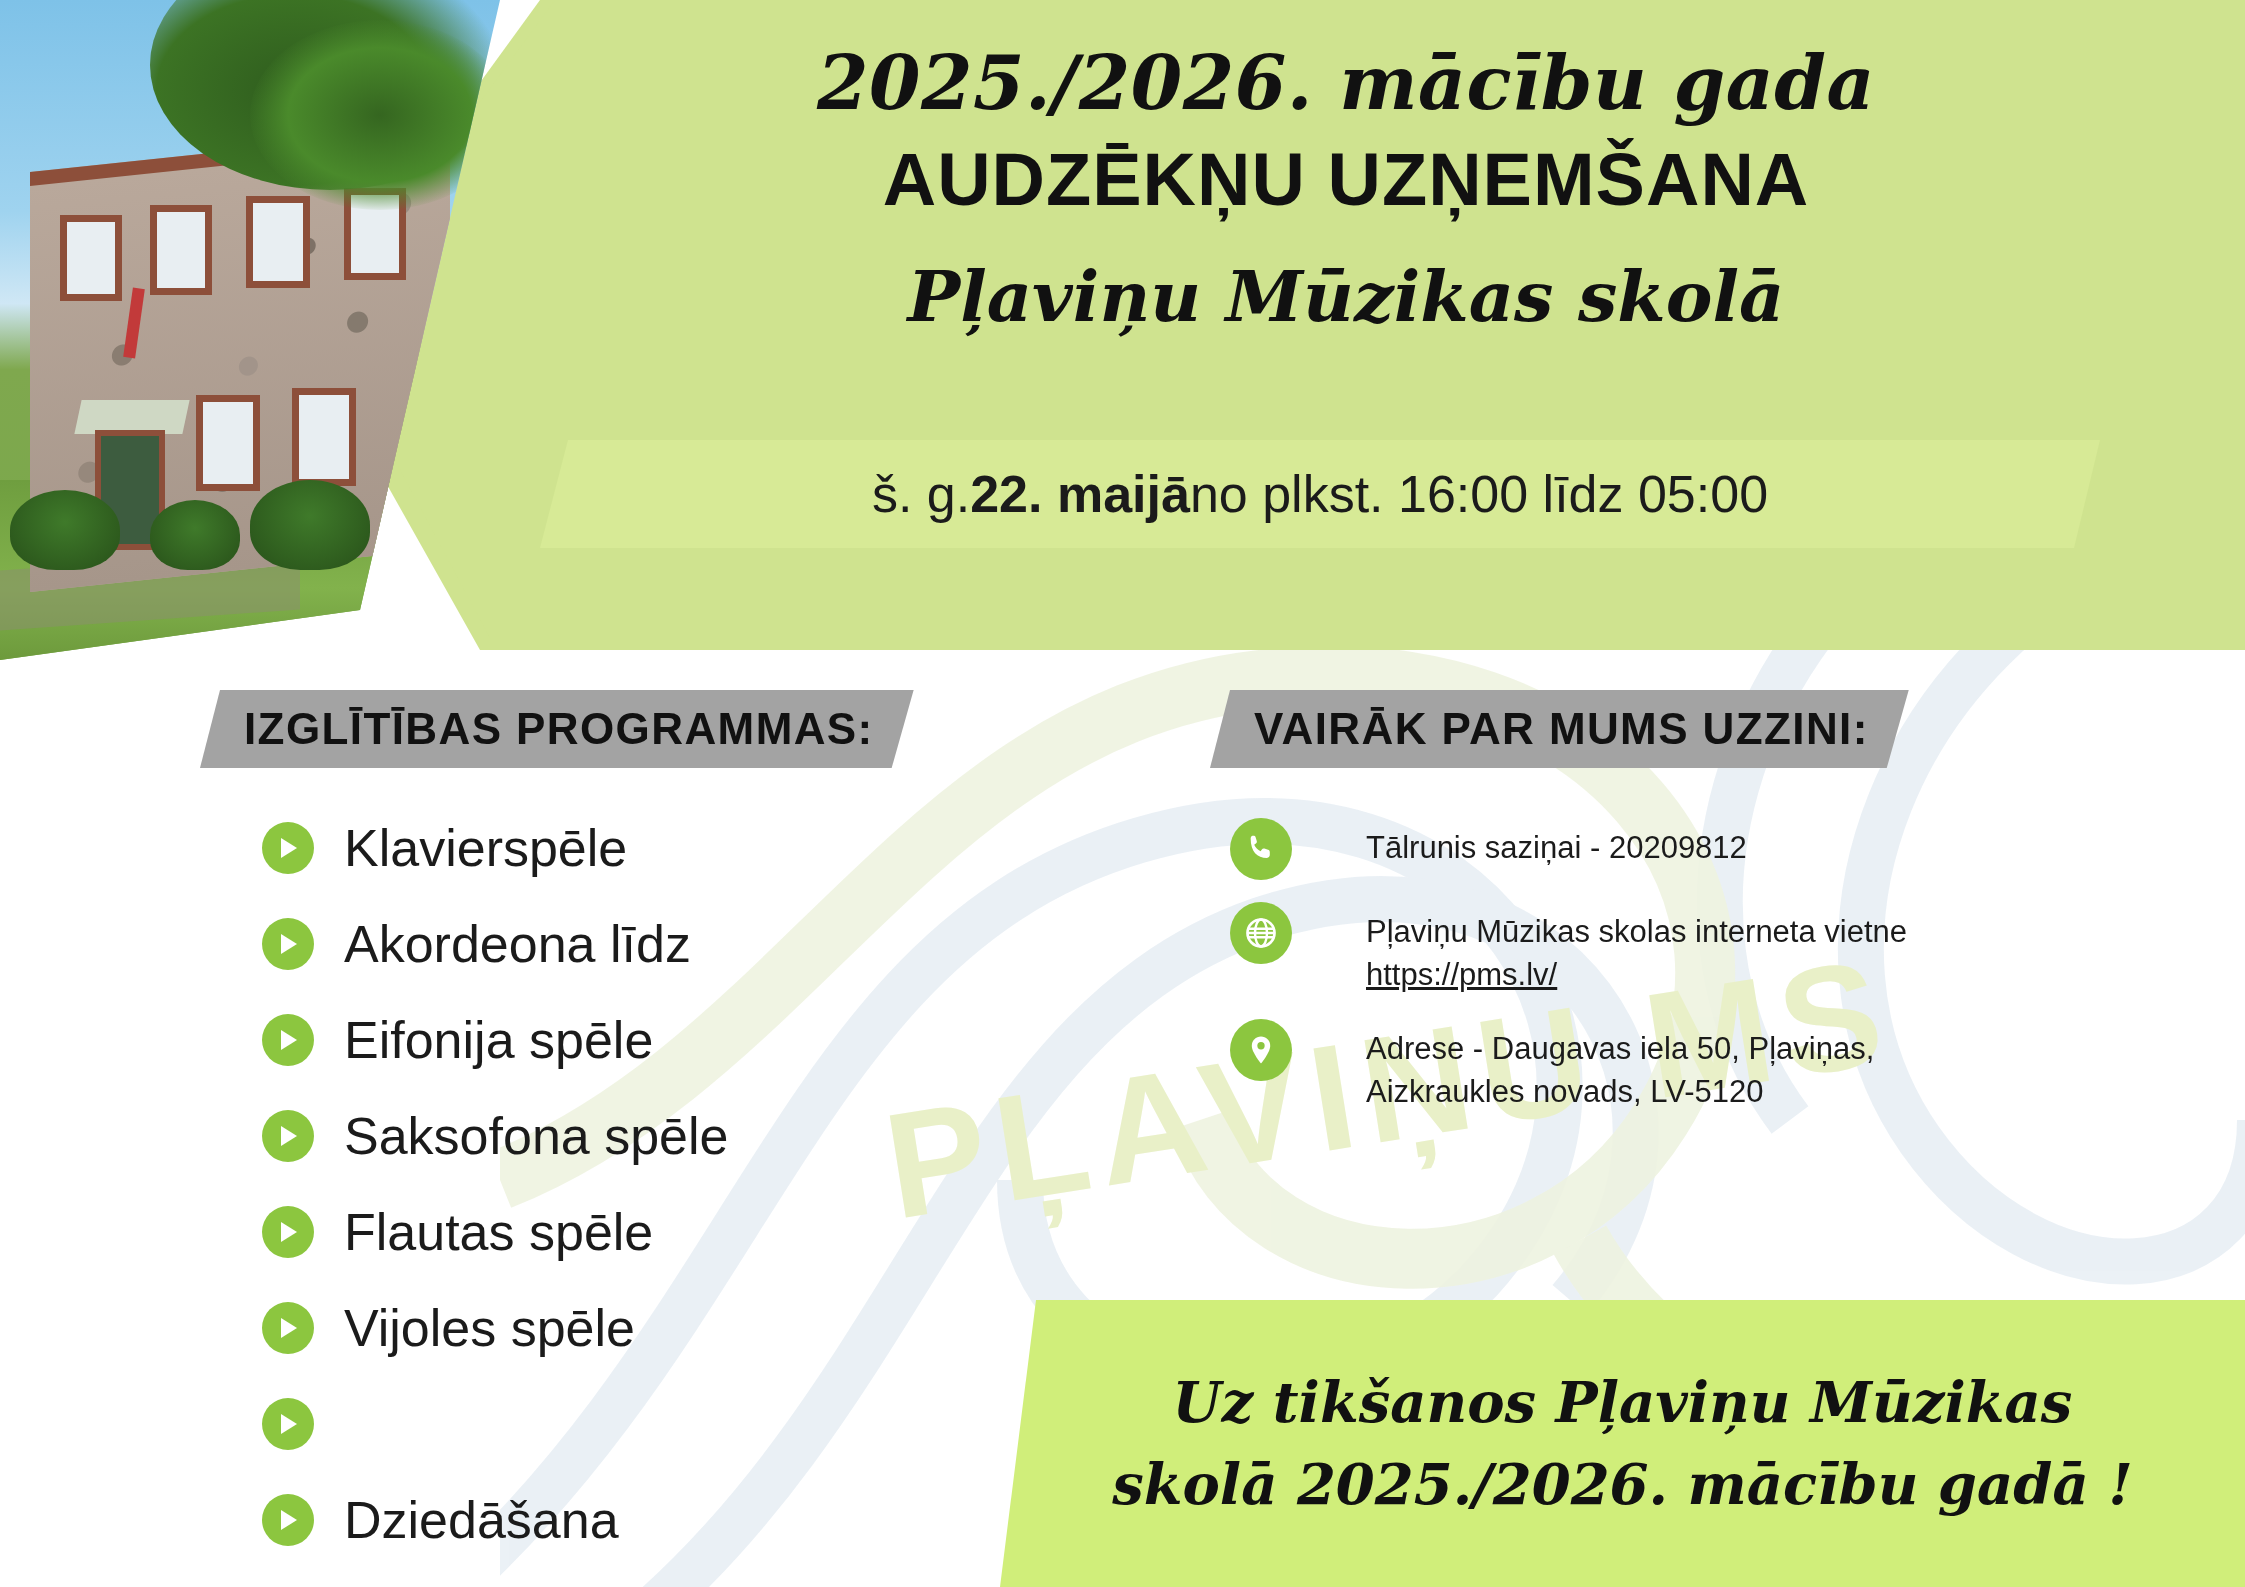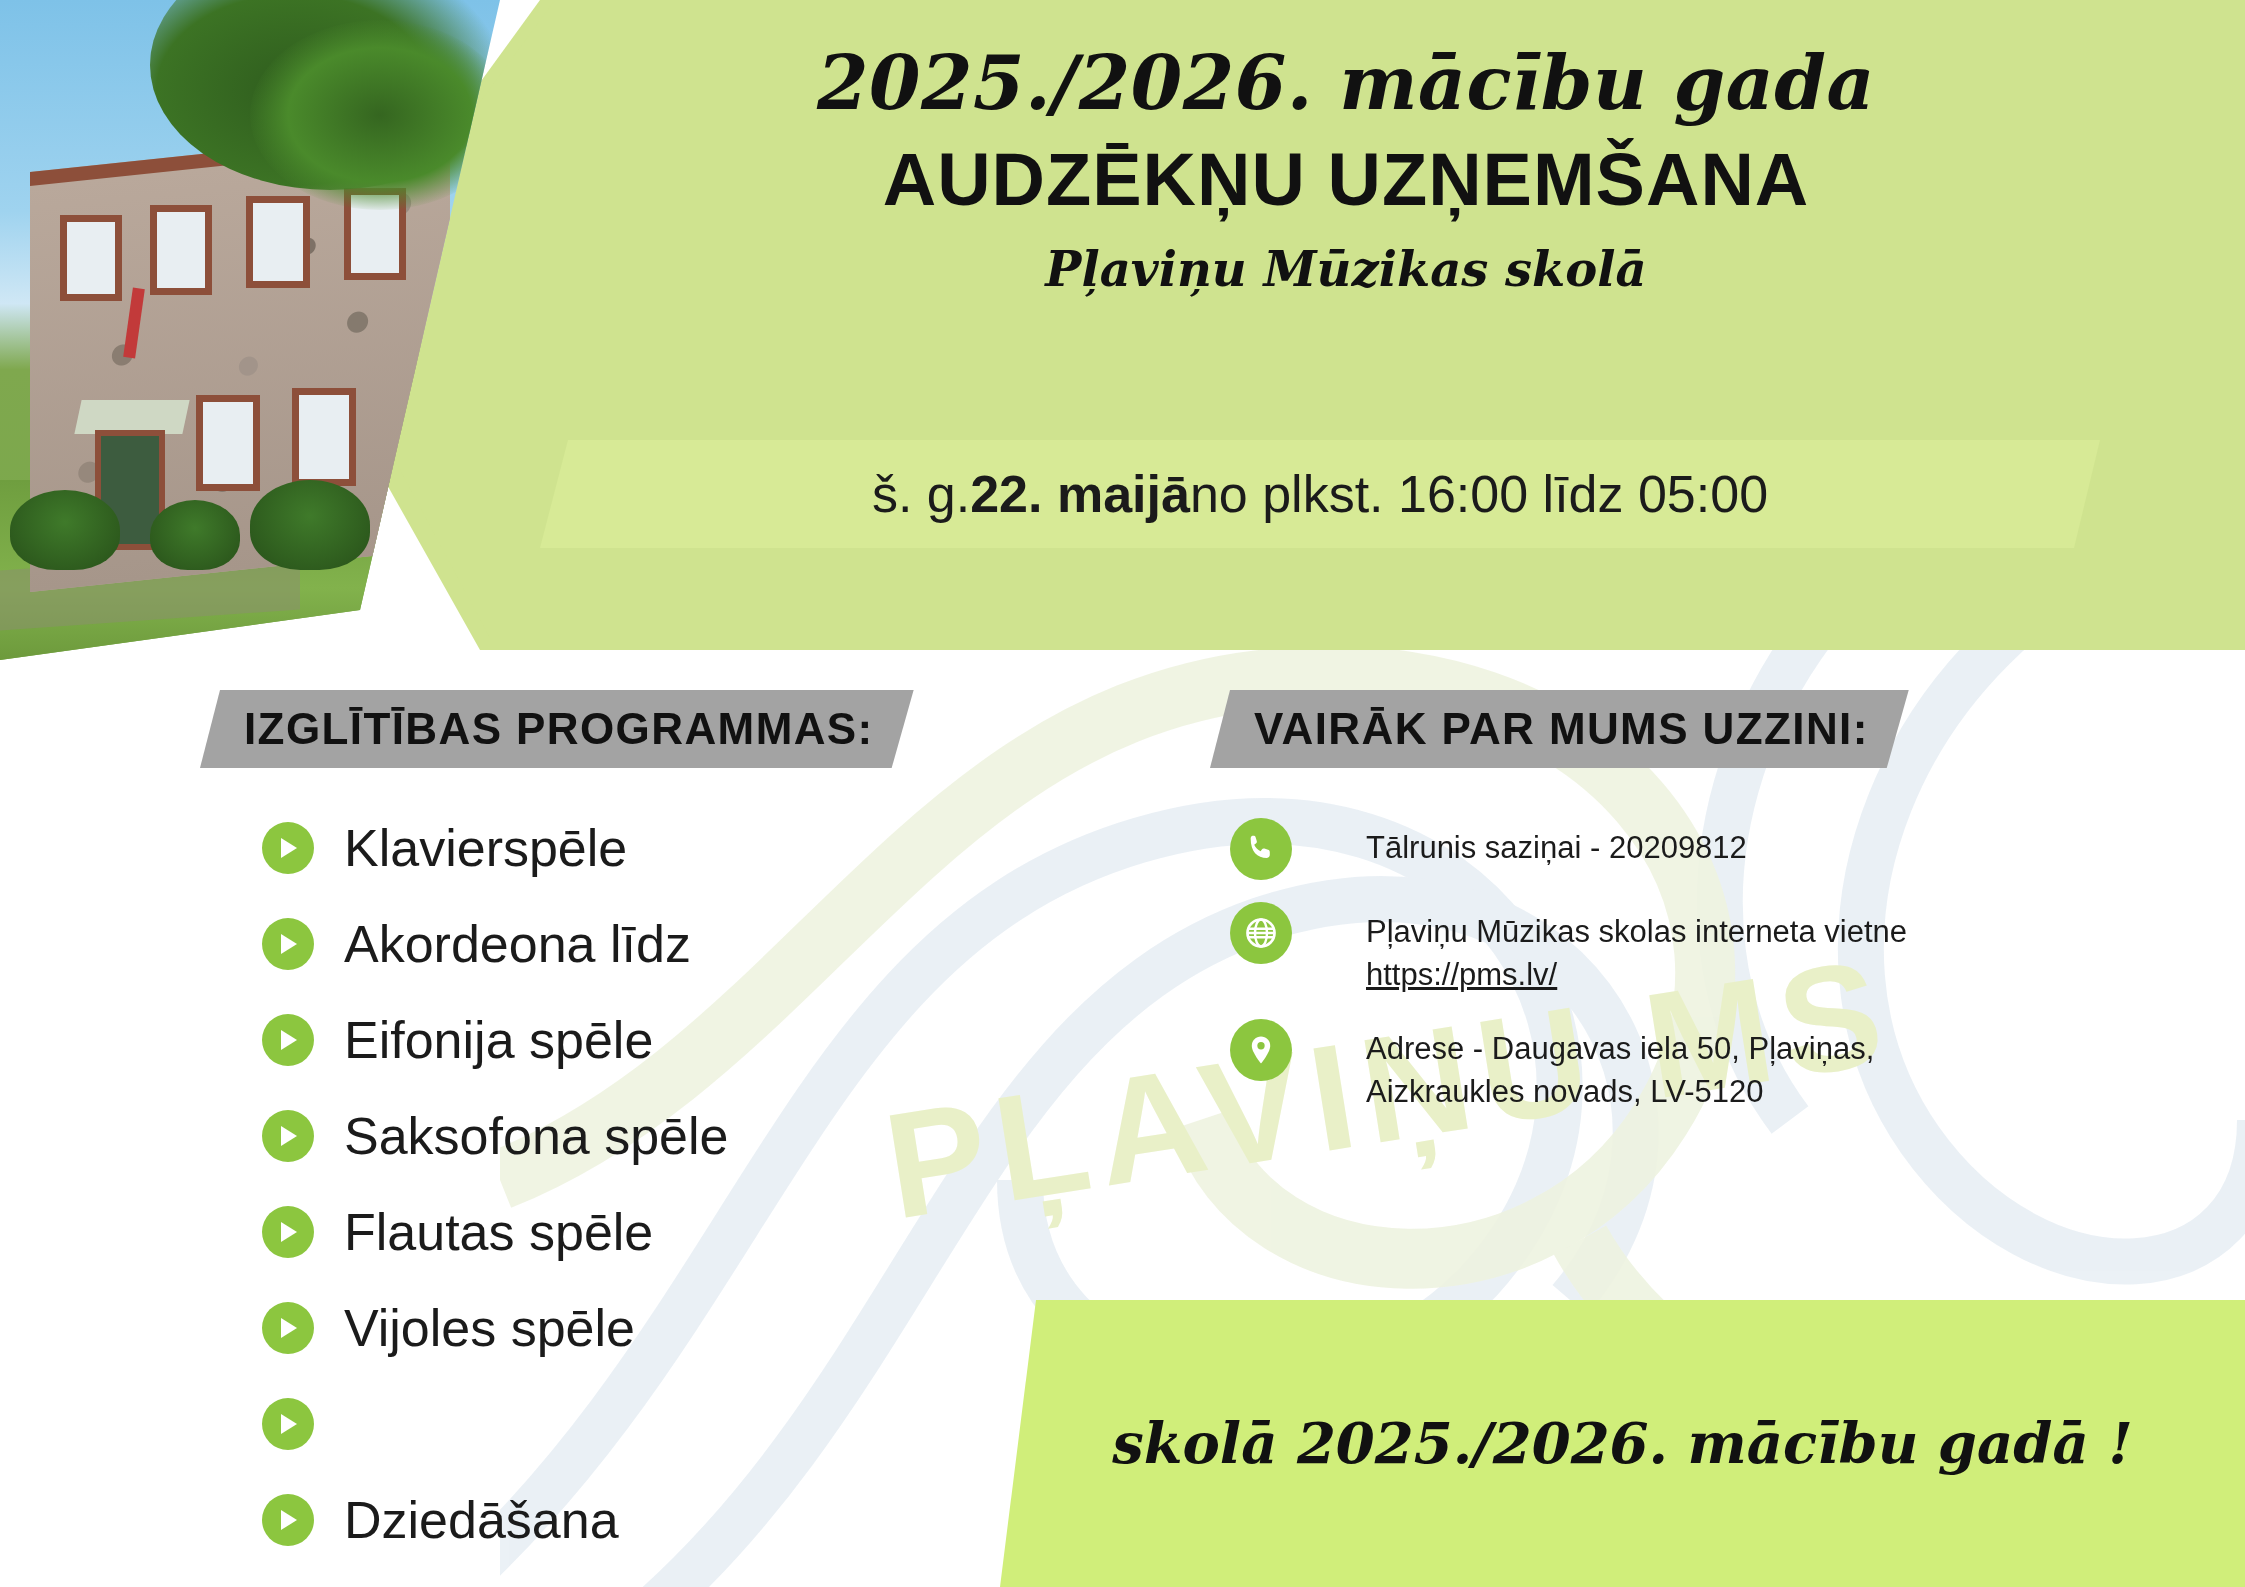--- a/index.html
+++ b/index.html
@@ -152,23 +152,23 @@
     font-weight: bold;
     font-size: 74px;
     letter-spacing: 1px;
     line-height: 1.3;
     margin-top: 4px;
   }
   .h-line3 {
     font-family: "DejaVu Serif", serif;
     font-style: italic;
     font-weight: bold;
-    font-size: 48px;
+    font-size: 70px;
     line-height: 1.3;
-    margin-top: 10px;
+    margin-top: 23px;
   }
 
   
   .date-strip {
     position: absolute;
     left: 540px; top: 440px;
     width: 1560px; height: 108px;
     background: #d7ea96;
     clip-path: polygon(28px 0, 1560px 0, 1534px 108px, 0 108px);
   }
@@ -449,16 +449,17 @@
       <span class="c-text">
         <span>Adrese -  Daugavas iela 50, Pļaviņas,</span><br>
         <span>Aizkraukles novads, LV-5120</span>
       </span>
     </div>
 
   </div>
 
   <div class="closing"></div>
   <div class="closing-text">
+    <span>Uz tikšanos Pļaviņu Mūzikas</span>
     <span>skolā 2025./2026. mācību gadā !</span>
   </div>
 
 </div>
 
 </body></html>

